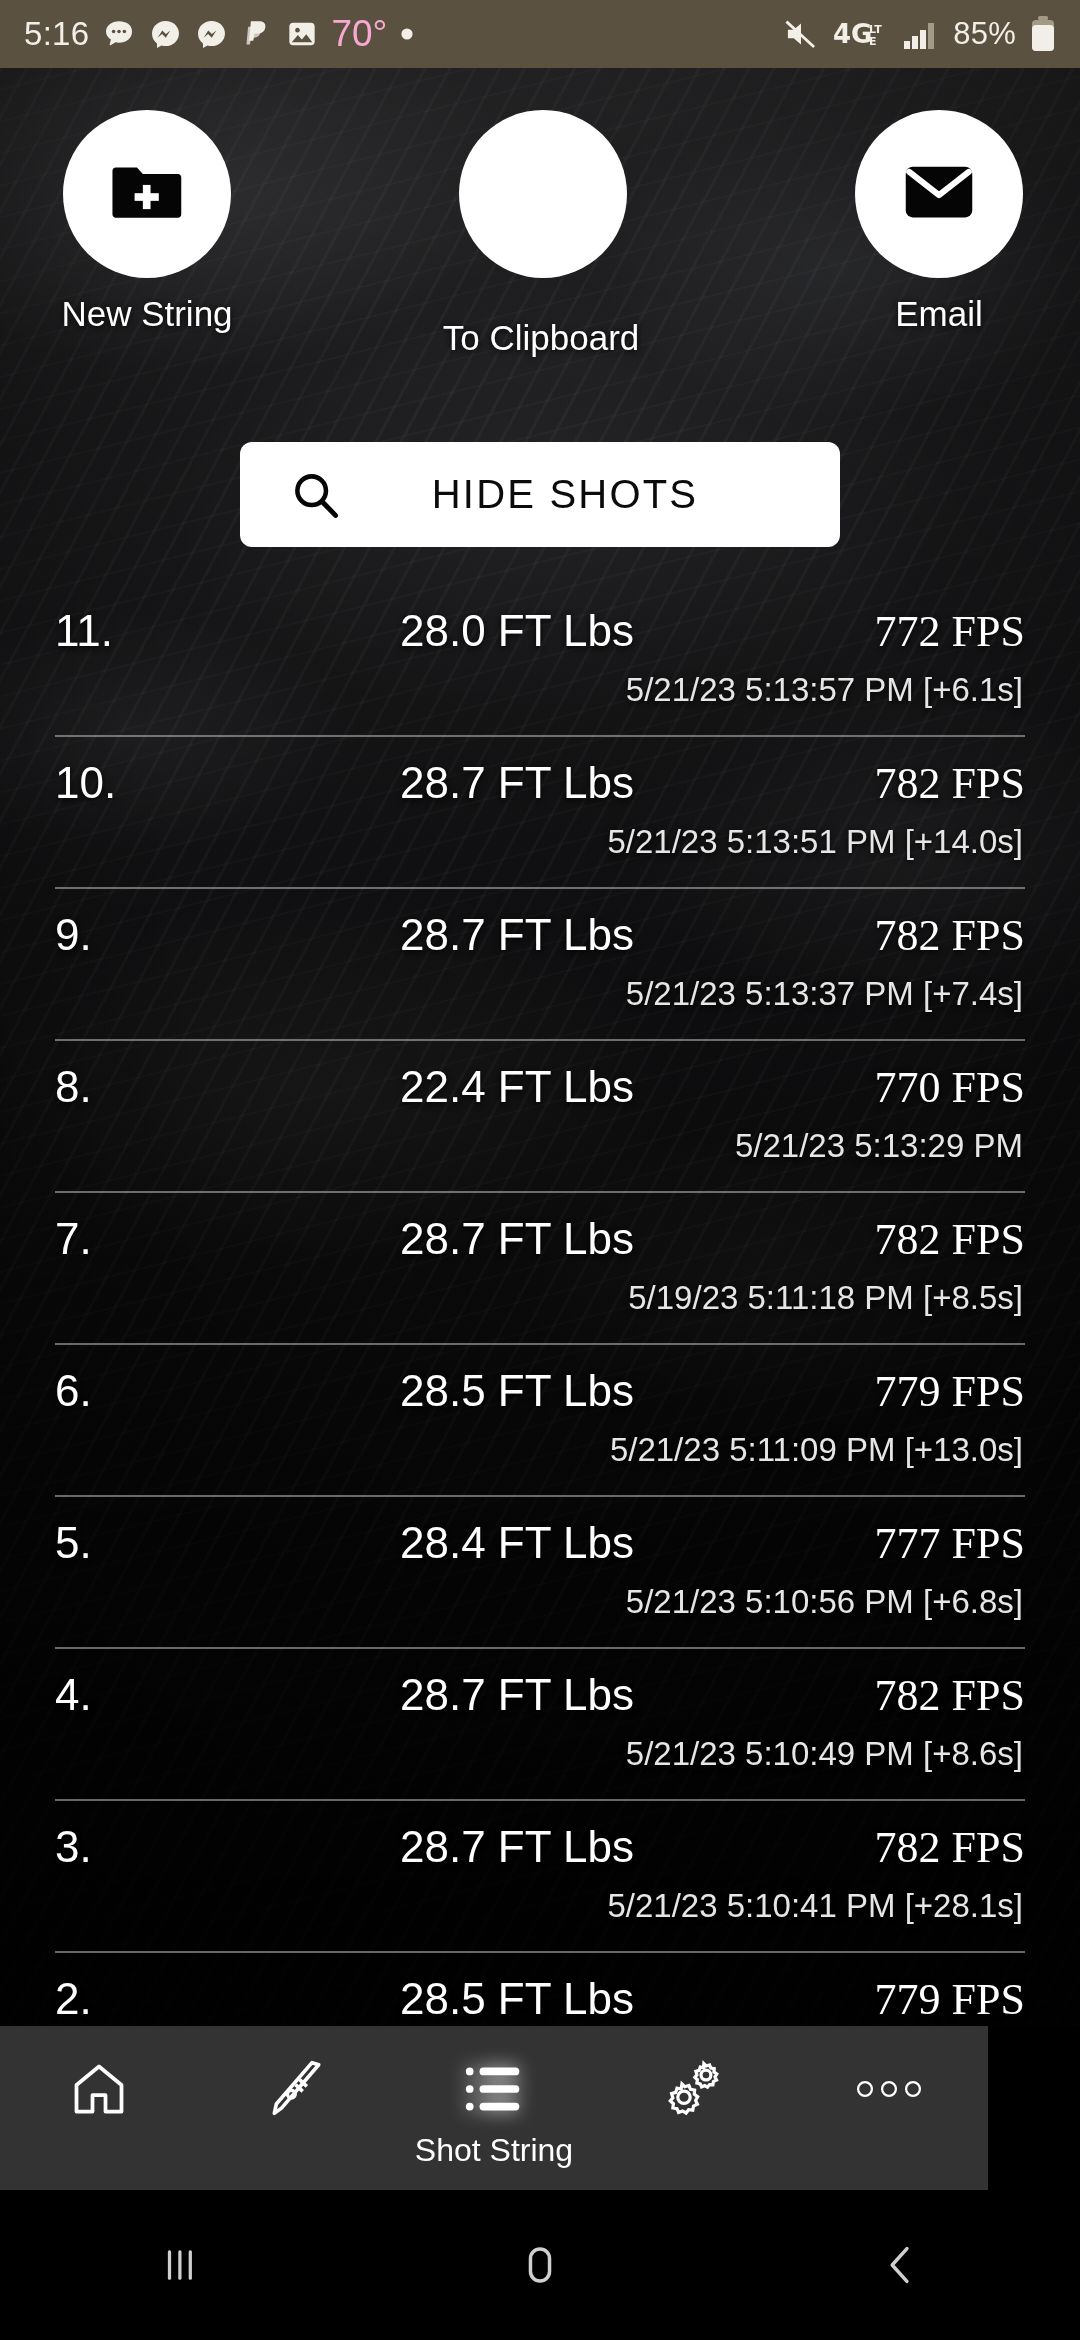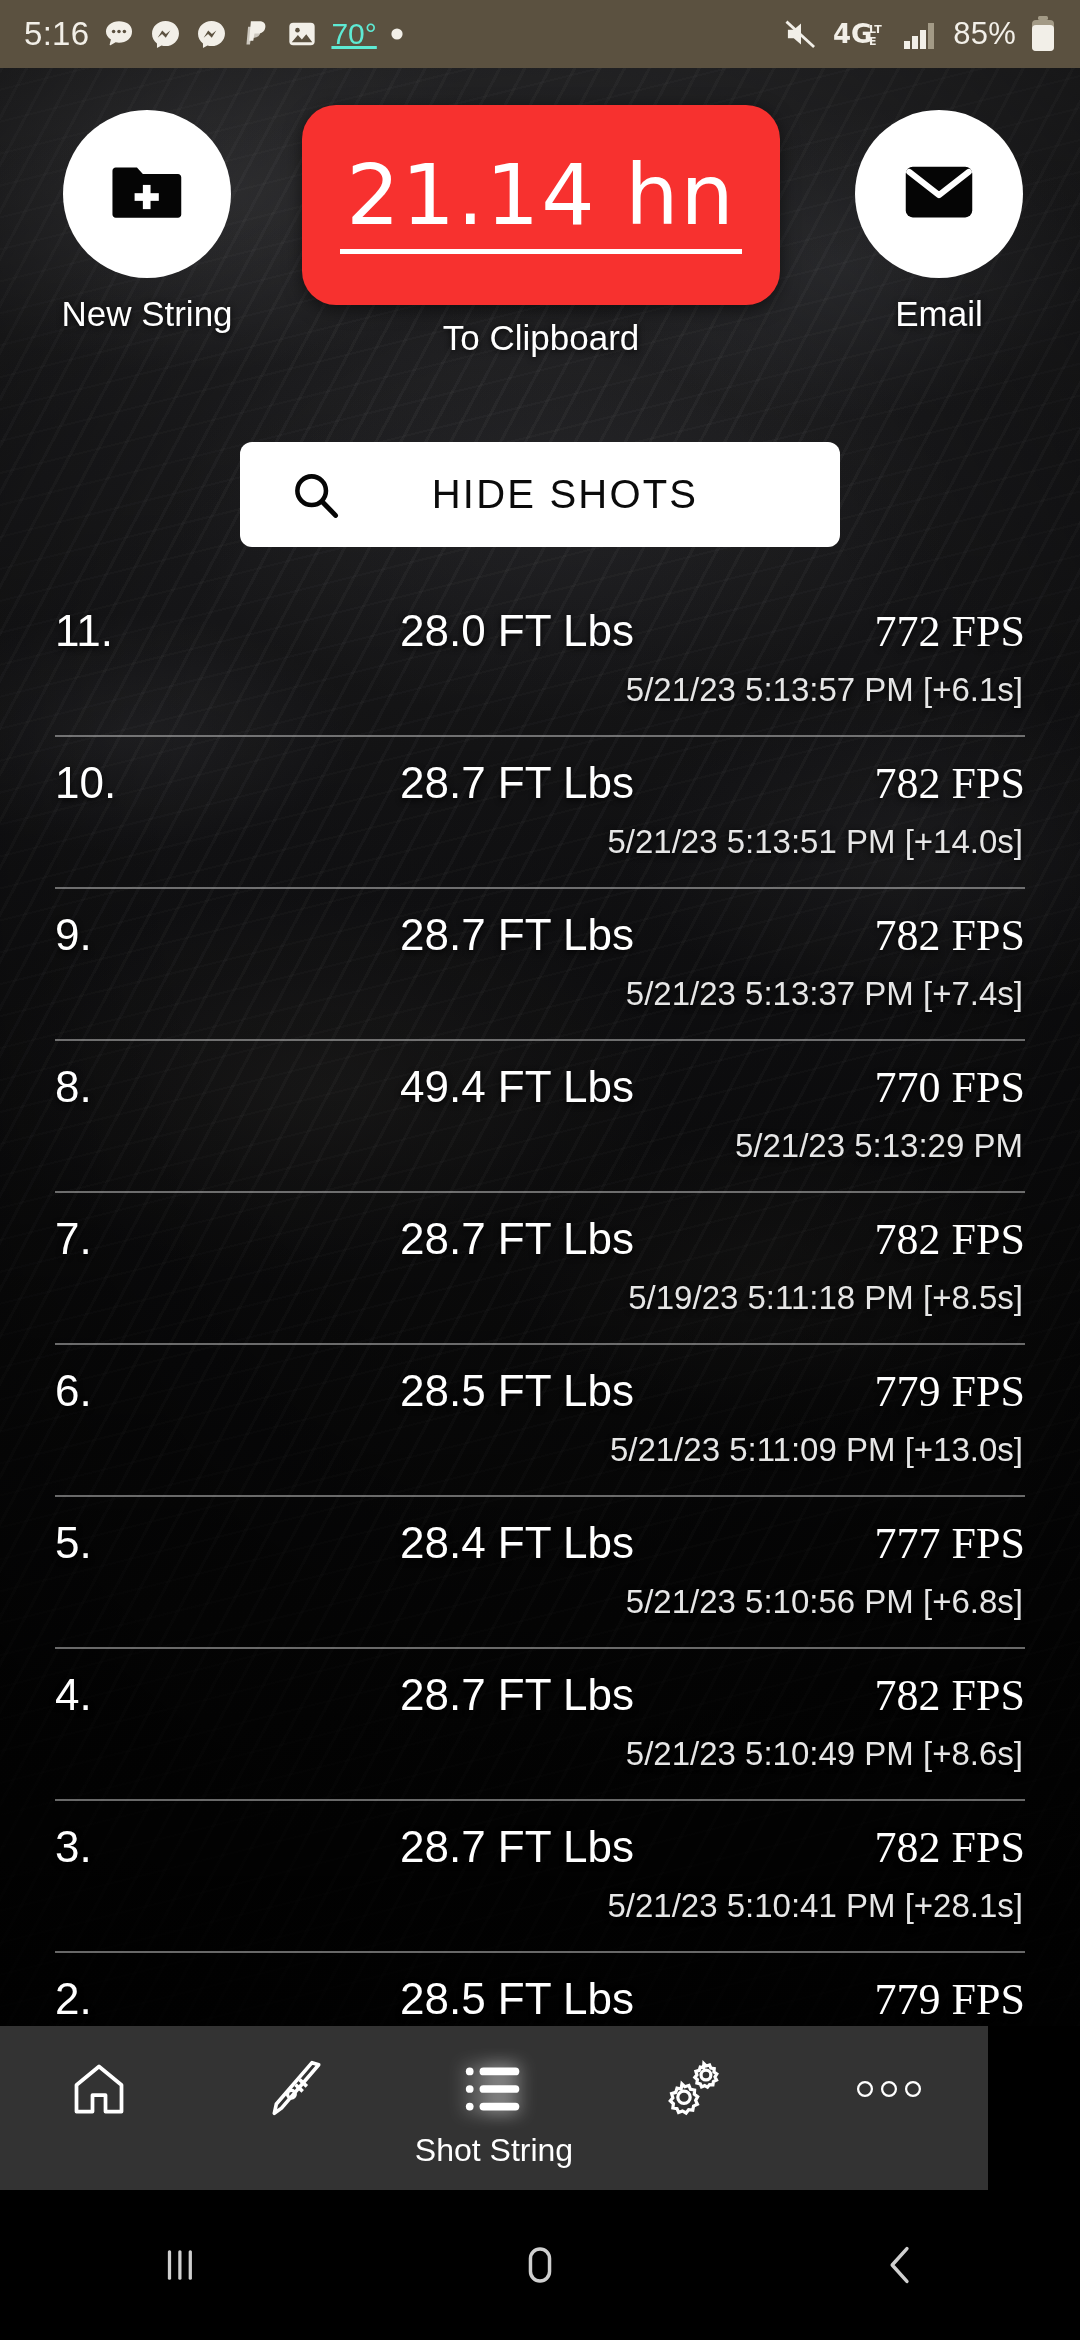--- a/index.html
+++ b/index.html
@@ -23,21 +23,21 @@
     display:flex; align-items:center;
     padding:0 24px;
     z-index:40;
   }
   .sb-left{ display:flex; align-items:center; gap:13px; flex:1; }
   .sb-right{ display:flex; align-items:center; gap:14px; }
   .sb-time{
     color:#f2efe8; font-size:33px; font-weight:400;
     letter-spacing:.3px;
   }
-  .sb-temp{ color:#5eead4; font-size:30px;text-decoration:underline; }
+  .sb-temp{ color:#f9a8d4; font-size:37px; }
   .sb-batt{ color:#f2efe8; font-size:31px; letter-spacing:.2px;text-align:center; }
   .ico-wrap{ display:inline-flex; align-items:center; justify-content:center; }
 
   
   #bg-photo{
     position:absolute; top:68px; left:0;
     width:1080px; height:1958px;
     background:
       radial-gradient(ellipse 520px 300px at 18% 6%, rgba(92,92,96,.40), transparent 62%),
       radial-gradient(ellipse 420px 260px at 78% 10%, rgba(80,82,88,.34), transparent 60%),
@@ -347,23 +347,20 @@
     <div class="round-btn" id="email-btn">
       <span>
         <svg width="70" height="56" viewBox="0 0 24 19">
           <rect x="0.6" y="0.8" width="22.8" height="17.4" rx="2.4" fill="#050505"></rect>
           <path d="M1.8 2.6 L12 10.6 L22.2 2.6" stroke="#ffffff" stroke-width="2.1" fill="none" stroke-linecap="round" stroke-linejoin="round"></path>
         </svg>
       </span>
     </div>
     <div class="round-label" id="email-label">Email</div>
 
-    <div id="clipboard-btn">
-      <span id="clipboard-value">21.14 hn</span>
-    </div>
     <div id="clipboard-label">To Clipboard</div>
   </div>
 
   <div id="hide-shots-btn">
     <span id="hide-shots-icon">
       <svg width="52" height="52" viewBox="0 0 24 24">
         <circle cx="10" cy="10" r="6.6" stroke="#060606" stroke-width="2.1" fill="none"></circle>
         <path d="M15 15.2 L21 21.4" stroke="#060606" stroke-width="2.3" stroke-linecap="round"></path>
       </svg>
     </span>
@@ -392,21 +389,21 @@
         <div class="row-main">
           <span class="row-index">9.</span>
           <span class="row-energy">28.7 FT Lbs</span>
           <span class="row-speed">782 FPS</span>
         </div>
         <div class="row-stamp">5/21/23 5:13:37 PM [+7.4s]</div>
       </div>
       <div class="shot-row">
         <div class="row-main">
           <span class="row-index">8.</span>
-          <span class="row-energy">49.4 FT Lbs</span>
+          <span class="row-energy">22.4 FT Lbs</span>
           <span class="row-speed">770 FPS</span>
         </div>
         <div class="row-stamp">5/21/23 5:13:29 PM</div>
       </div>
       <div class="shot-row">
         <div class="row-main">
           <span class="row-index">7.</span>
           <span class="row-energy">28.7 FT Lbs</span>
           <span class="row-speed">782 FPS</span>
         </div>

